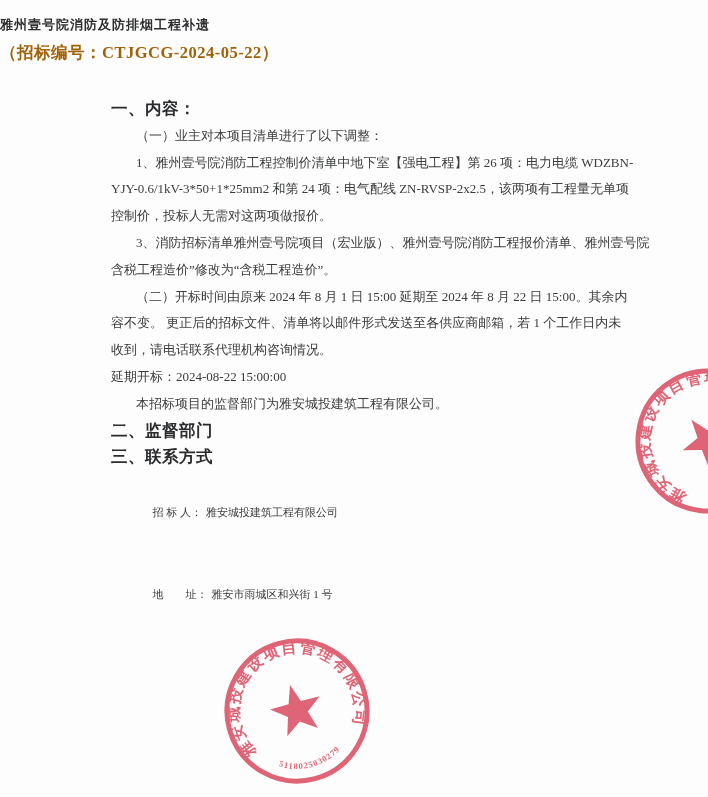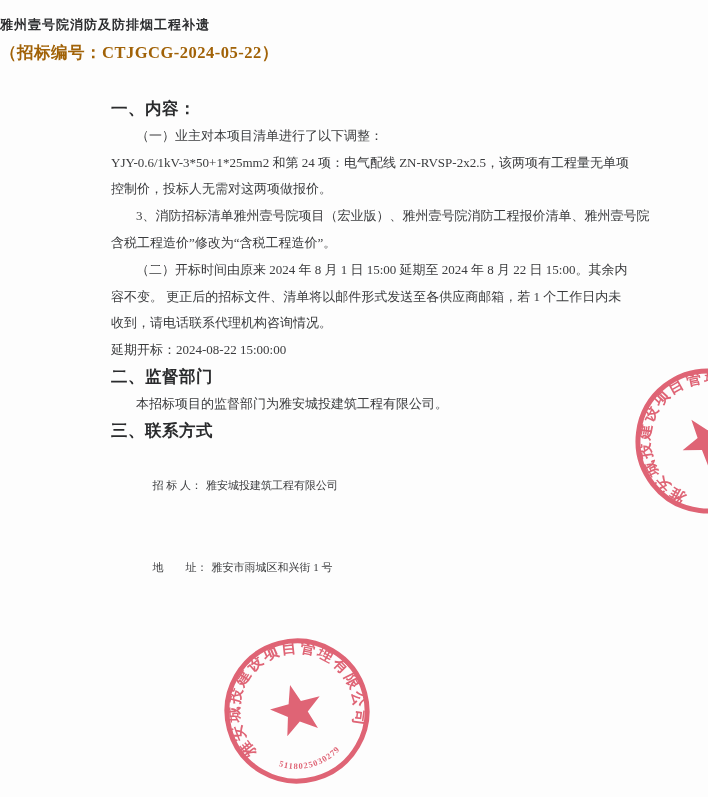--- a/index.html
+++ b/index.html
@@ -48,30 +48,31 @@
 <body>
 
 <div class="page">
 
   <div class="title">雅州壹号院消防及防排烟工程补遗</div>
   <div class="subtitle">（招标编号：CTJGCG-2024-05-22）</div>
 
   <div class="bodytext">
     <div class="ln h">一、内容：</div>
     <div class="ln ind">（一）业主对本项目清单进行了以下调整：</div>
+    <div class="ln ind">1、雅州壹号院消防工程控制价清单中地下室【强电工程】第 26 项：电力电缆 WDZBN-</div>
     <div class="ln">YJY-0.6/1kV-3*50+1*25mm2 和第 24 项：电气配线 ZN-RVSP-2x2.5，该两项有工程量无单项</div>
     <div class="ln">控制价，投标人无需对这两项做报价。</div>
     <div class="ln ind">3、消防招标清单雅州壹号院项目（宏业版）、雅州壹号院消防工程报价清单、雅州壹号院</div>
     <div class="ln">含税工程造价”修改为“含税工程造价”。</div>
     <div class="ln ind">（二）开标时间由原来 2024 年 8 月 1 日 15:00 延期至 2024 年 8 月 22 日 15:00。其余内</div>
     <div class="ln">容不变。 更正后的招标文件、清单将以邮件形式发送至各供应商邮箱，若 1 个工作日内未</div>
     <div class="ln">收到，请电话联系代理机构咨询情况。</div>
     <div class="ln">延期开标：2024-08-22 15:00:00</div>
+    <div class="ln ind">本招标项目的监督部门为雅安城投建筑工程有限公司。</div>
     <div class="ln h">二、监督部门</div>
-    <div class="ln ind">本招标项目的监督部门为雅安城投建筑工程有限公司。</div>
     <div class="ln h">三、联系方式</div>
 
     <div class="crow">
       <span class="lab">招 标 人：</span><span class="val">雅安城投建筑工程有限公司</span>
     </div>
     <div class="crow">
       <span class="lab">地　　址：</span><span class="val">雅安市雨城区和兴街 1 号</span>
     </div>
 
   </div>

